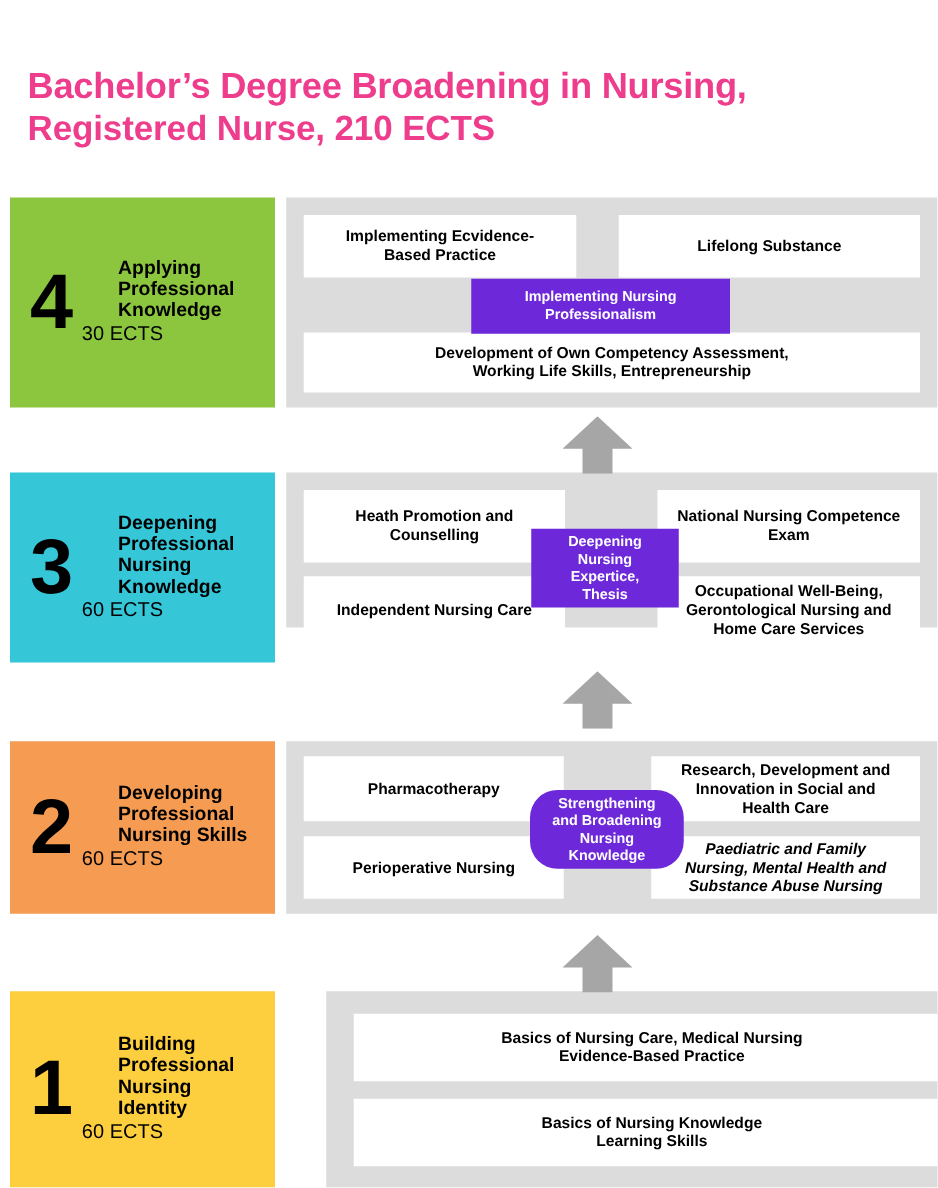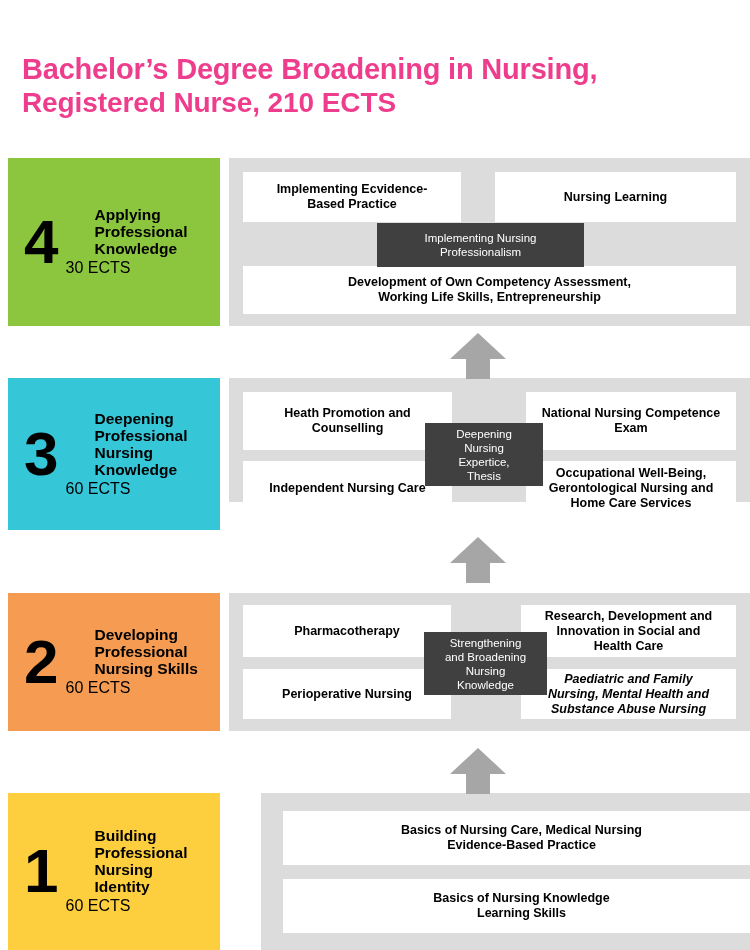--- a/index.html
+++ b/index.html
@@ -101,24 +101,24 @@
     display: flex;
     align-items: center;
     justify-content: center;
     box-sizing: border-box;
     padding: 2px 6px;
     white-space: pre-line;
   }
 
   .center-tag {
     position: absolute;
-    background: #404040;
+    background: #6d28d9;
     color: #ffffff;
     font-size: 11.5px;
-    font-weight: normal;
+    font-weight: bold;
     line-height: 14px;
     text-align: center;
     display: flex;
     align-items: center;
     justify-content: center;
     box-sizing: border-box;
     padding: 2px 4px;
     white-space: pre-line;
     z-index: 5;
   }
@@ -146,21 +146,21 @@
     <div class="badge-text">
       <div class="badge-name">Applying
 Professional
 Knowledge</div>
       <div class="badge-ects">30 ECTS</div>
     </div>
   </div>
   <div class="level-panel" style="height:168px;">
     <div class="course-box" style="left:14px;top:14px;width:218px;height:50px;">Implementing Ecvidence-
 Based Practice</div>
-    <div class="course-box" style="left:266px;top:14px;width:241px;height:50px;">Nursing Learning</div>
+    <div class="course-box" style="left:266px;top:14px;width:241px;height:50px;">Lifelong Substance</div>
     <div class="center-tag" style="left:148px;top:65px;width:207px;height:44px;">Implementing Nursing
 Professionalism</div>
     <div class="course-box" style="left:14px;top:108px;width:493px;height:48px;">Development of Own Competency Assessment,
 Working Life Skills, Entrepreneurship</div>
   </div>
 </div>
 
 <div class="arrow-up" style="left:450px;top:333px;">
   <svg width="56" height="46" viewBox="0 0 56 46" xmlns="http://www.w3.org/2000/svg">
     <polygon points="28,0 56,26 40,26 40,46 16,46 16,26 0,26" fill="#a6a6a6"></polygon>
@@ -208,21 +208,21 @@
 Professional
 Nursing Skills</div>
       <div class="badge-ects">60 ECTS</div>
     </div>
   </div>
   <div class="level-panel" style="height:138px;">
     <div class="course-box" style="left:14px;top:12px;width:208px;height:52px;">Pharmacotherapy</div>
     <div class="course-box" style="left:292px;top:12px;width:215px;height:52px;">Research, Development and
 Innovation in Social and
 Health Care</div>
-    <div class="center-tag" style="left:195px;top:39px;width:123px;height:63px;">Strengthening
+    <div class="center-tag" style="left:195px;top:39px;width:123px;height:63px;border-radius:22px;">Strengthening
 and Broadening
 Nursing
 Knowledge</div>
     <div class="course-box" style="left:14px;top:76px;width:208px;height:50px;">Perioperative Nursing</div>
     <div class="course-box" style="left:292px;top:76px;width:215px;height:50px;font-style:italic;">Paediatric and Family
 Nursing, Mental Health and
 Substance Abuse Nursing</div>
   </div>
 </div>
 

